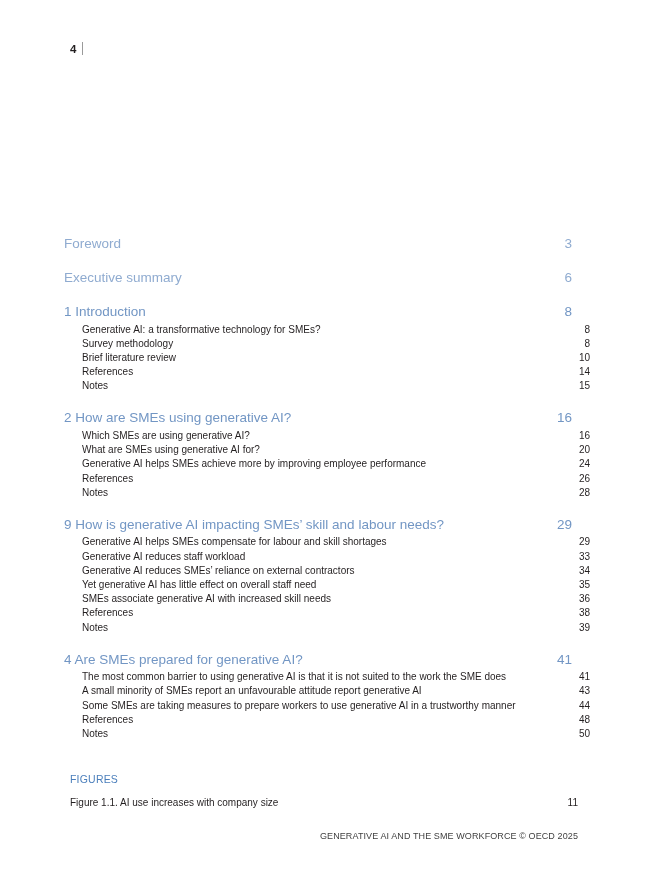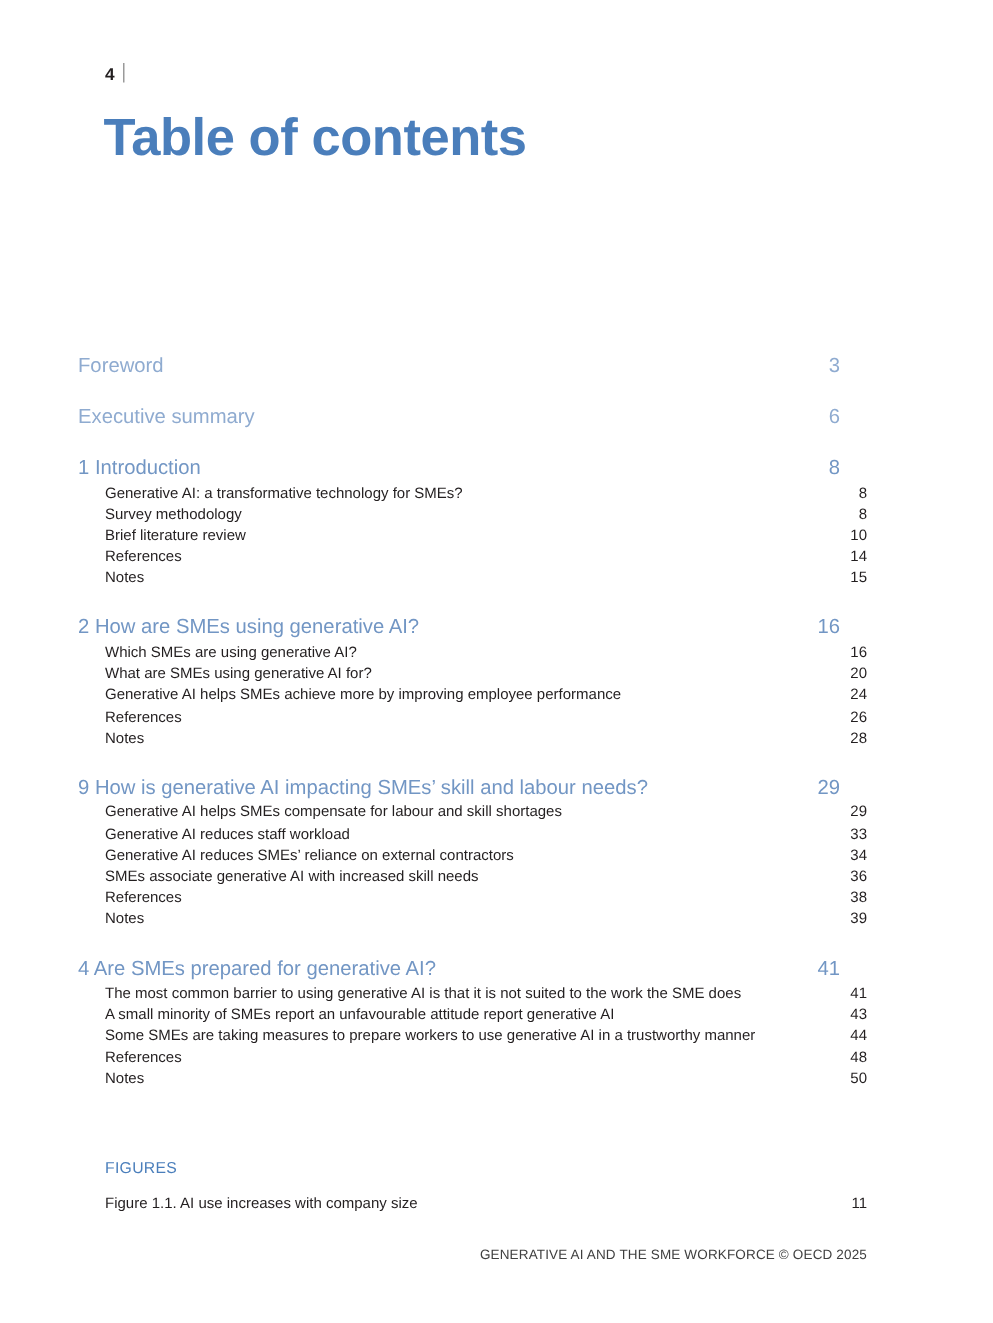--- a/index.html
+++ b/index.html
@@ -49,21 +49,21 @@
     font-size: 35px;
     font-weight: bold;
     color: #4a7ebb;
     letter-spacing: -0.3px;
     line-height: 1.05;
   }
 
   
   .toc {
     position: absolute;
-    left: 52px;
+    left: 64px;
     top: 236px;
     width: 508px;
   }
 
   .row {
     display: flex;
     align-items: flex-start;
     width: 100%;
   }
   .row .label {
@@ -143,21 +143,20 @@
 </head>
 <body>
 
 <div class="page">
 
   <div class="page-head">
     <span class="num">4</span>
     <span class="bar"></span>
   </div>
 
-  <div class="doc-title">Table of contents</div>
 
   <div class="toc">
 
     <div class="row lvl0">
       <span class="label">Foreword</span>
       <span class="pgnum">3</span>
     </div>
 
     <div class="row lvl0">
       <span class="label">Executive summary</span>
@@ -227,20 +226,24 @@
         <span class="label">Generative AI helps SMEs compensate for labour and skill shortages</span>
         <span class="pgnum">29</span>
       </div>
       <div class="row sub">
         <span class="label">Generative AI reduces staff workload</span>
         <span class="pgnum">33</span>
       </div>
       <div class="row sub">
         <span class="label">Generative AI reduces SMEs’ reliance on external contractors</span>
         <span class="pgnum">34</span>
+      </div>
+      <div class="row sub">
+        <span class="label">Yet generative AI has little effect on overall staff need</span>
+        <span class="pgnum">35</span>
       </div>
       <div class="row sub">
         <span class="label">SMEs associate generative AI with increased skill needs</span>
         <span class="pgnum">36</span>
       </div>
       <div class="row sub">
         <span class="label">References</span>
         <span class="pgnum">38</span>
       </div>
       <div class="row sub">

